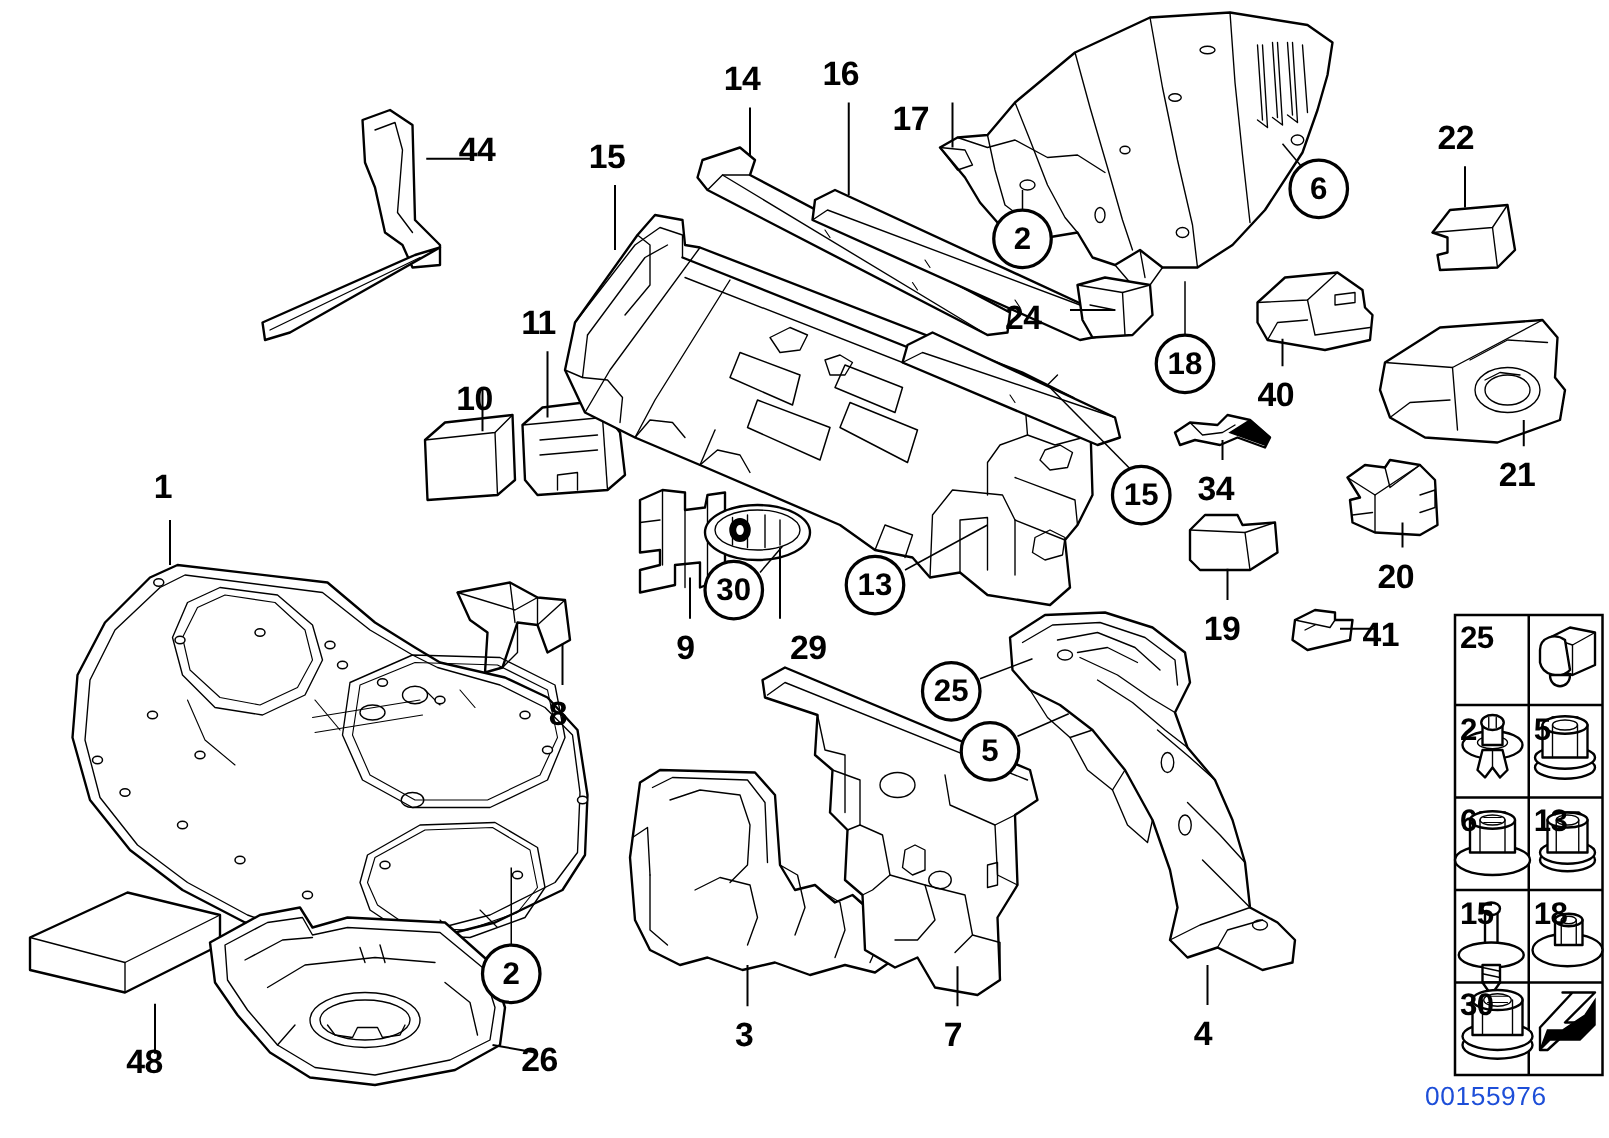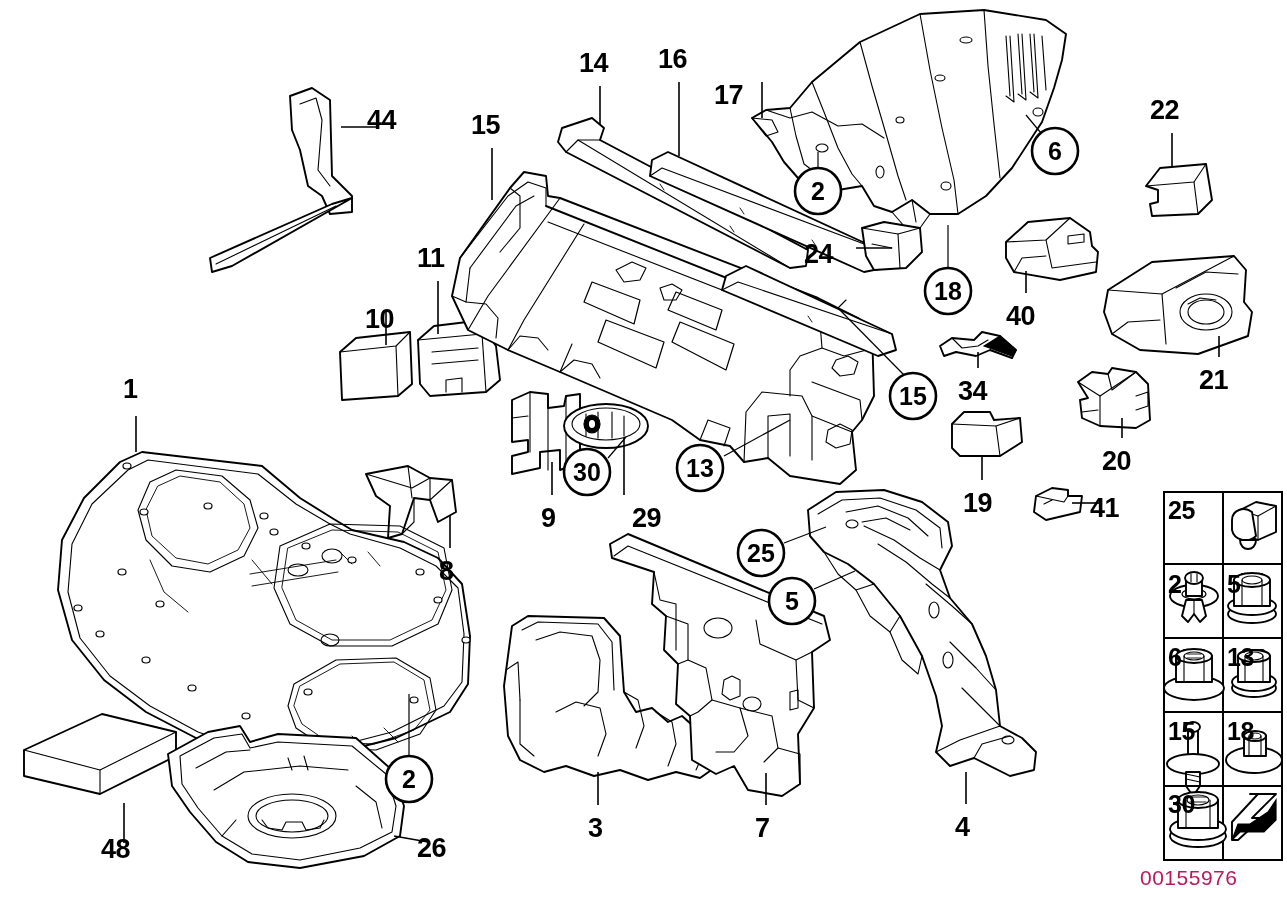--- a/index.html
+++ b/index.html
@@ -71,21 +71,21 @@
     letter-spacing:-0.5px;
   }
   #diagram-id{
     position:absolute;
     left:1140px;
     top:866px;
     font-family:"Liberation Sans", sans-serif;
     font-size:21px;
     font-weight:normal;
     letter-spacing:0.5px;
-    color:#be185d;
+    color:#1d4ed8;
   }
 </style>
 </head>
 <body>
 
 <div id="sheet">
 
   <svg class="layer" viewBox="0 0 1287 910">
 
     <g>

